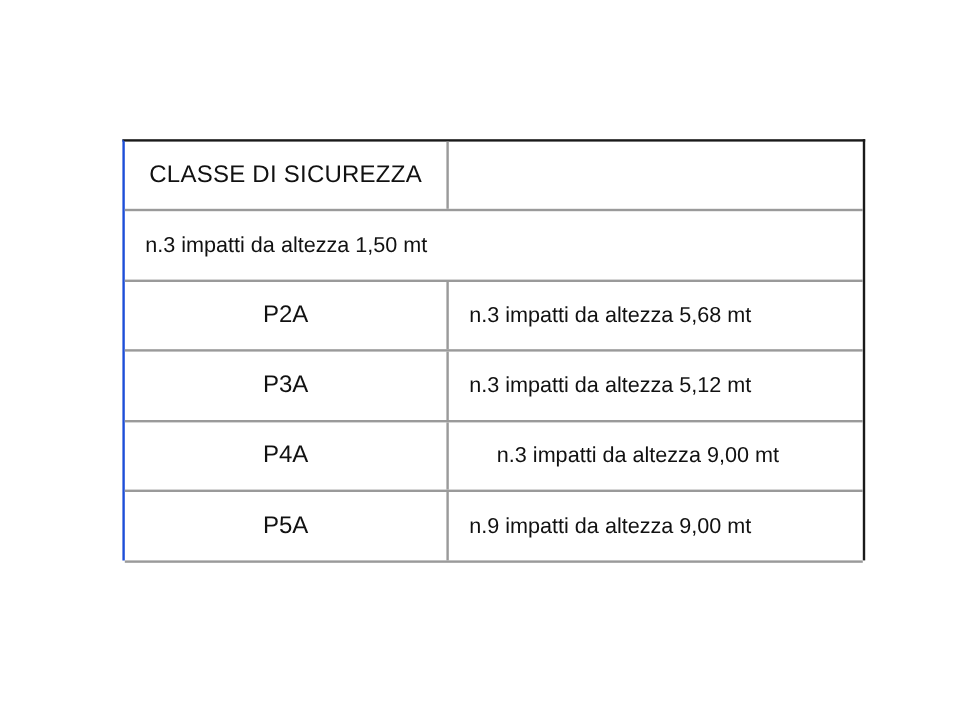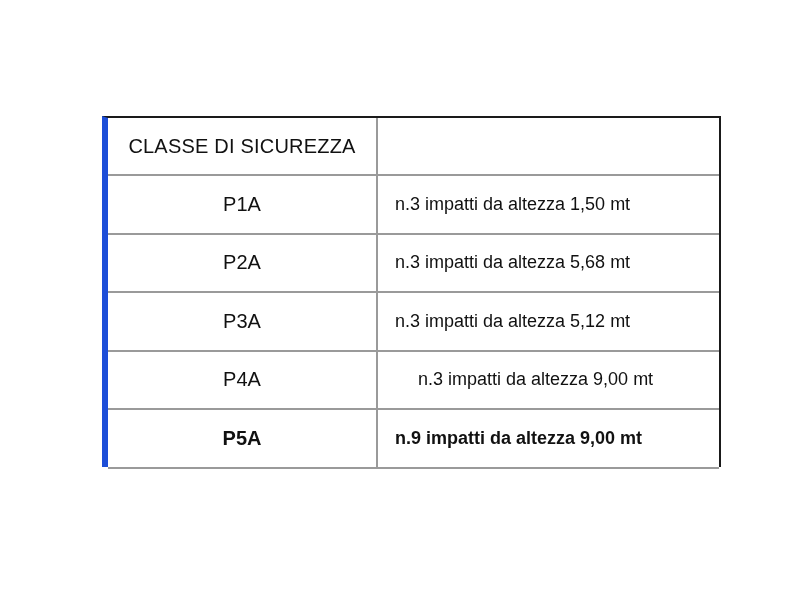--- a/index.html
+++ b/index.html
@@ -1,49 +1,48 @@
 <!DOCTYPE html>
 <html><head>
 <meta charset="utf-8">
 <style>
   html, body { margin: 0; padding: 0; background: #ffffff; }
   body { width: 800px; height: 600px; position: relative; overflow: hidden;
          font-family: "Liberation Sans", "DejaVu Sans", sans-serif; color: #111; }
   .tbl { position: absolute; left: 102px; top: 116px; width: 619px; height: 351px;
-         border-top: 2px solid #1a1a1a; border-left: 6px solid #1d4ed8; border-right: 2px solid #1a1a1a;
+         border-top: 2px solid #1a1a1a; border-left: 2px solid #1d4ed8; border-right: 2px solid #1a1a1a;
          box-sizing: border-box; }
   .row { position: absolute; left: 0; right: 0; display: flex; box-sizing: border-box;
          border-bottom: 2px solid #9a9a9a; }
   .cell-a { width: 270px; border-right: 2px solid #9a9a9a; box-sizing: border-box;
             display: flex; align-items: center; justify-content: center; font-size: 20px; }
   .cell-b { flex: 1; display: flex; align-items: center; box-sizing: border-box; font-size: 18px; }
   .hdr .cell-a, .hdr .cell-b { font-size: 20px; letter-spacing: 0.2px; }
   .hdr .cell-b { justify-content: center; }
   .body .cell-b { padding-left: 17px; }
 </style>
 </head>
 <body>
 
 <div class="tbl">
   <div class="row hdr" style="top:0; height:58px;">
     <div class="cell-a">CLASSE DI SICUREZZA</div>
   </div>
   <div class="row body" style="top:58px; height:58.5px;">
-    <div class="cell-a">P1A</div>
     <div class="cell-b">n.3 impatti da altezza 1,50 mt</div>
   </div>
   <div class="row body" style="top:116.5px; height:58.5px;">
     <div class="cell-a">P2A</div>
     <div class="cell-b">n.3 impatti da altezza 5,68 mt</div>
   </div>
   <div class="row body" style="top:175px; height:58.5px;">
     <div class="cell-a">P3A</div>
     <div class="cell-b">n.3 impatti da altezza 5,12 mt</div>
   </div>
   <div class="row body" style="top:233.5px; height:58.5px;gap:23px;">
     <div class="cell-a">P4A</div>
     <div class="cell-b">n.3 impatti da altezza 9,00 mt</div>
   </div>
-  <div class="row body" style="top:292px; height:59px;font-weight:bold;">
+  <div class="row body" style="top:292px; height:59px;">
     <div class="cell-a">P5A</div>
     <div class="cell-b">n.9 impatti da altezza 9,00 mt</div>
   </div>
 </div>
 
 </body></html>

